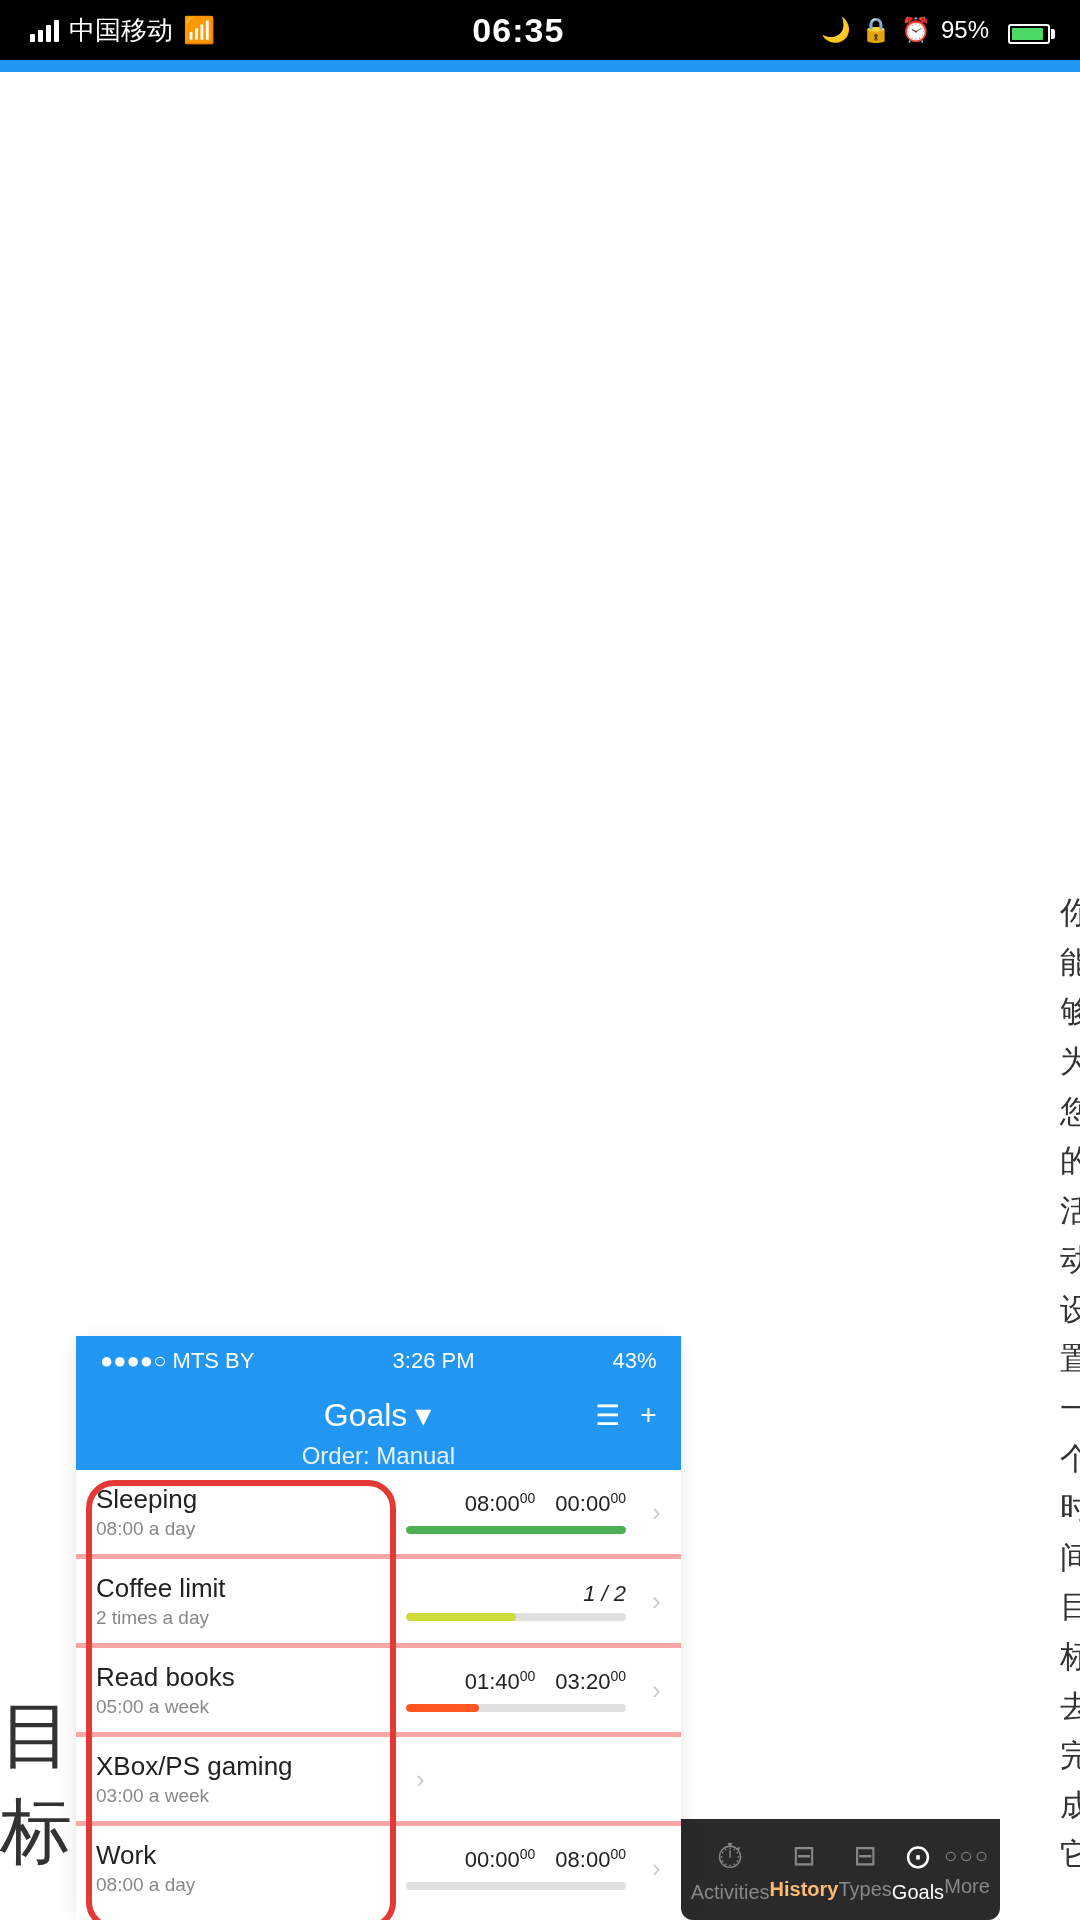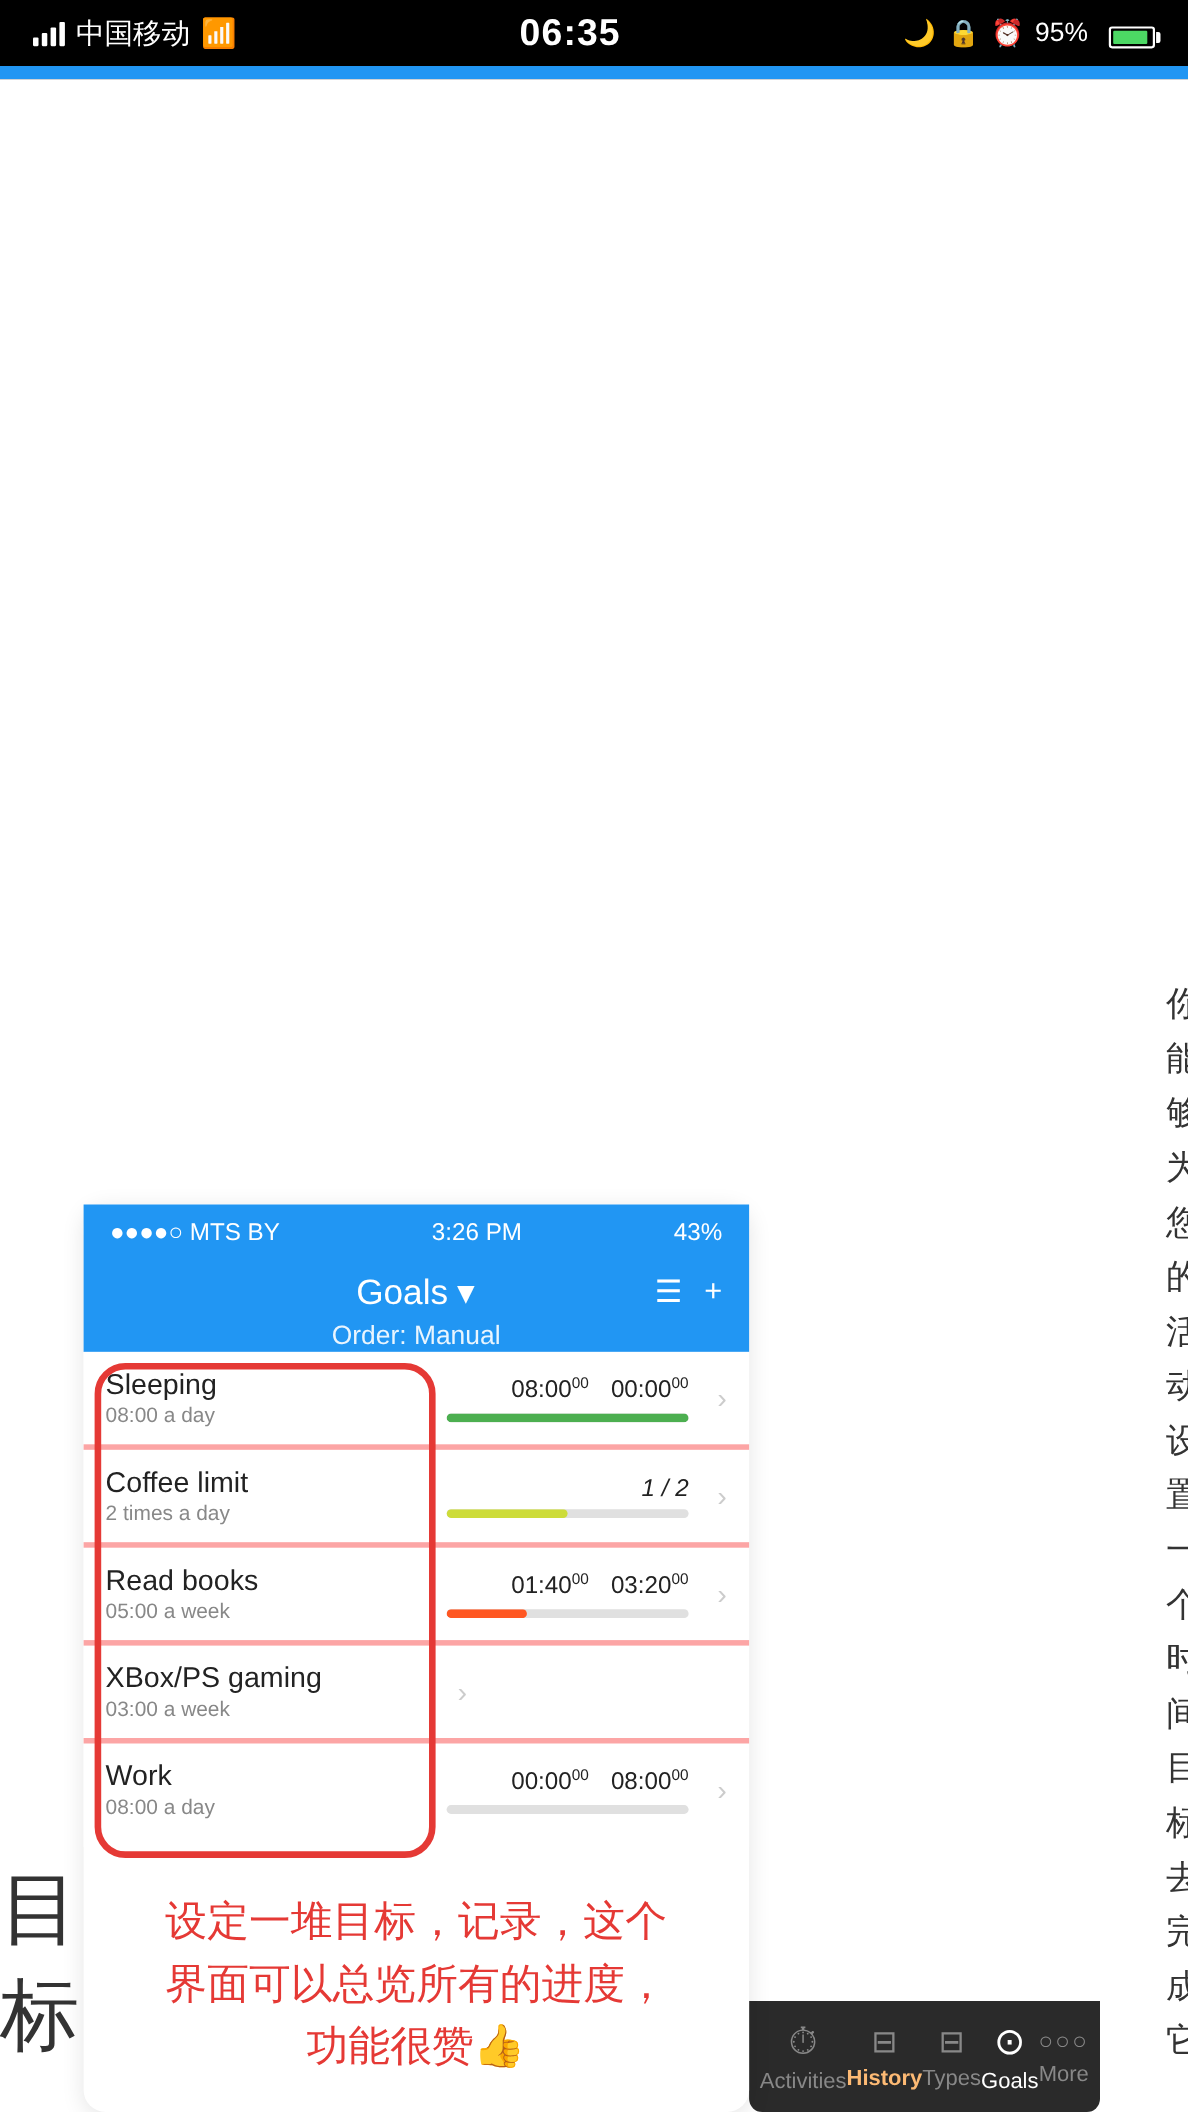--- a/index.html
+++ b/index.html
@@ -471,21 +471,20 @@
             <span class="time-val">08:00<sup class="time-sup">00</sup></span>
           </div>
           <div class="progress-bar-container">
             <div class="progress-bar-fill" style="width:0%; background:#e0e0e0;"></div>
           </div>
         </div>
         <span class="goal-arrow">›</span>
       </div>
     </div>
 
-    <div class="comment-text">设定一堆目标，记录，这个界面可以总览所有的进度，功能很赞👍</div>
   </div>
 
   <div class="phone-tab-bar">
     <div class="tab-item">
       <div class="tab-icon">⏱</div>
       <div class="tab-label">Activities</div>
     </div>
     <div class="tab-item">
       <div class="tab-icon" style="font-size:28px;">⊟</div>
       <div class="tab-label" style="color:#fdba74; font-weight:600;">History</div>

